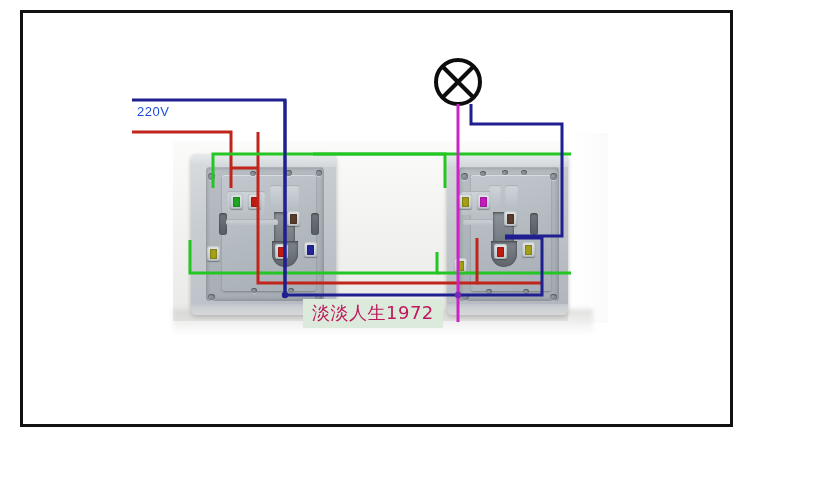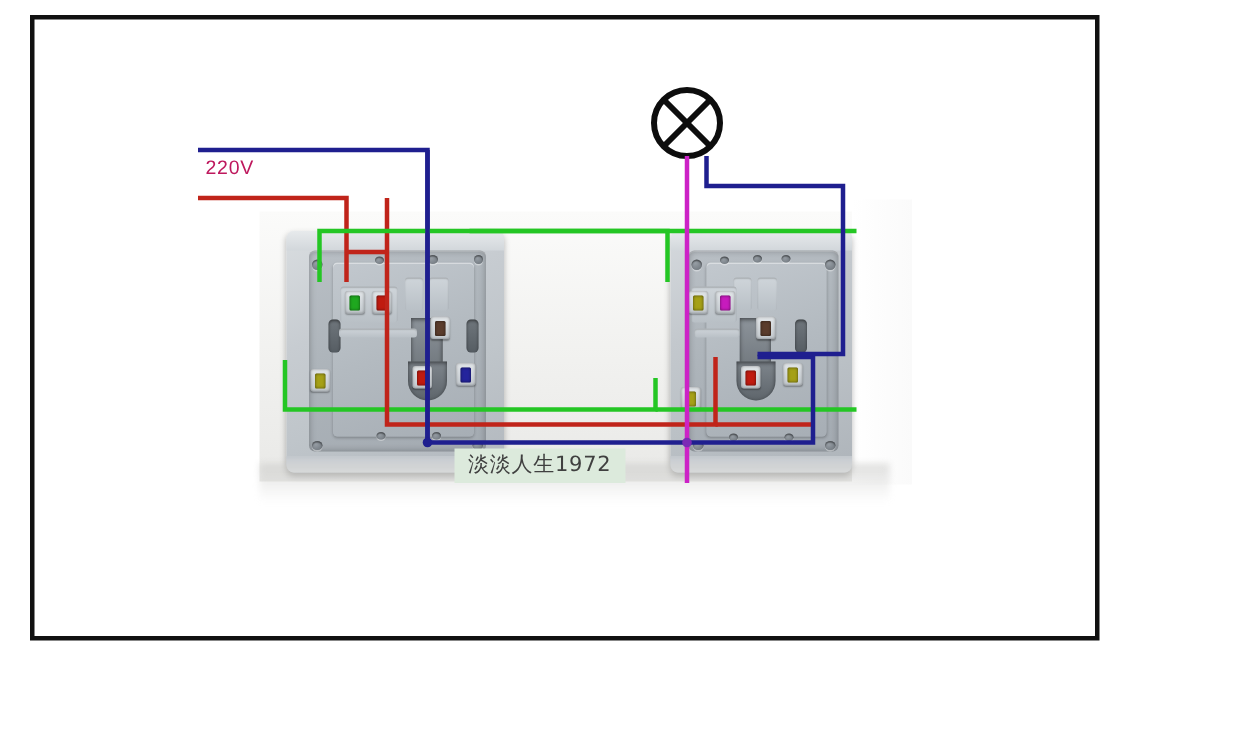--- a/index.html
+++ b/index.html
@@ -151,31 +151,31 @@
     position: absolute; left: 0; top: 0;
     width: 833px; height: 500px;
     pointer-events: none;
   }
 
   
   #label-220v {
     position: absolute;
     left: 137px; top: 104px;
     font-size: 13px;
-    color: #be185d;
+    color: #1d4ed8;
     letter-spacing: .5px;
     font-family: "Liberation Sans", sans-serif;
   }
   #watermark {
     position: absolute;
     left: 303px; top: 299px;
     padding: 2px 9px 3px 9px;
     background: #dceadc;
-    color: #404040;
-    font-size: 14px;
+    color: #be185d;
+    font-size: 18px;
     font-family: "DejaVu Sans", sans-serif;
     letter-spacing: .5px;
     white-space: nowrap;
   }
 </style>
 </head>
 <body>
 
 <div id="stage">
 

